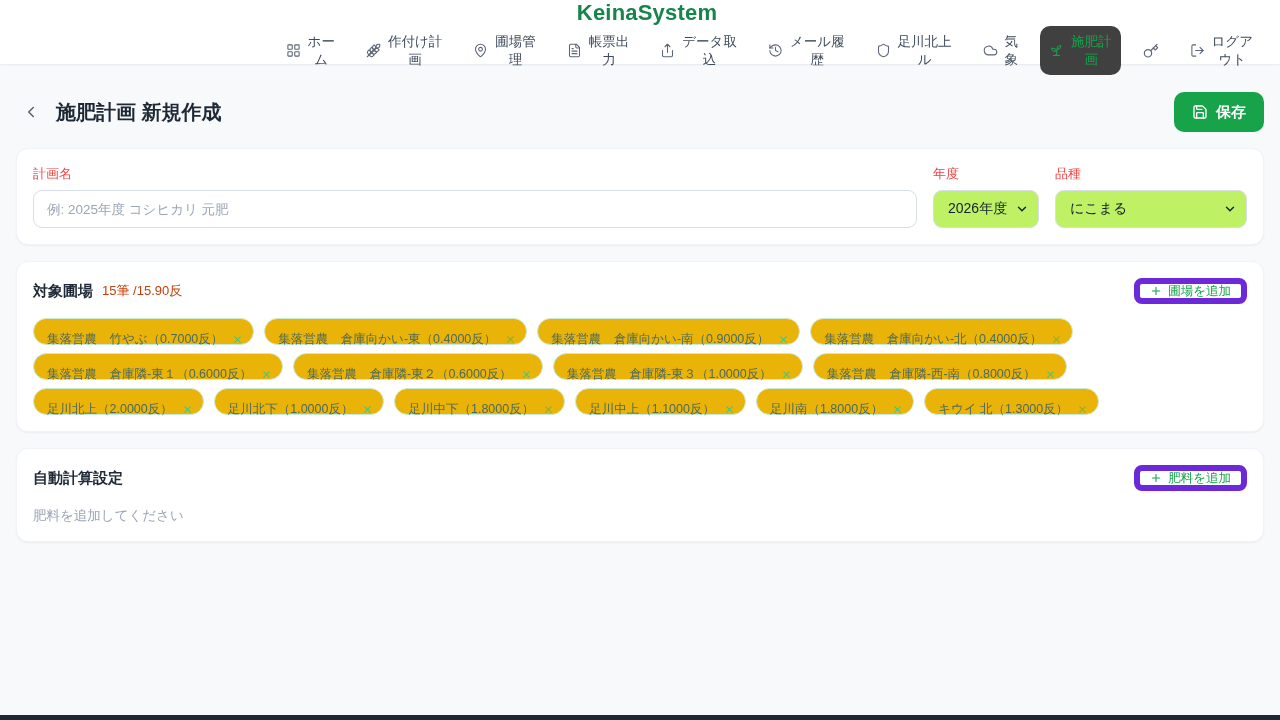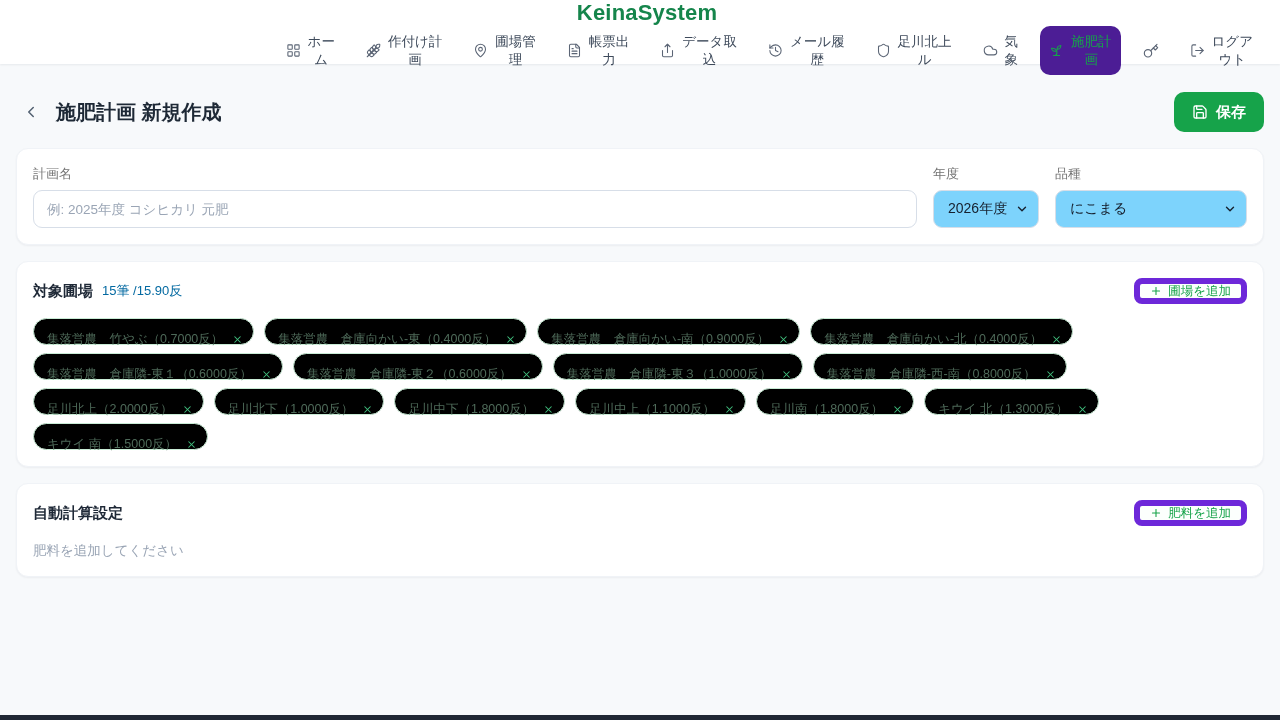--- a/index.html
+++ b/index.html
@@ -9,56 +9,56 @@
   button { font-family:inherit; }
 
   
   .topnav { height:64px; background:#fff; display:flex; align-items:center;
             padding:0 18px 0 32px; box-shadow:0 1px 2px rgba(15,23,42,.07); position:relative; z-index:2;flex-direction:column; }
   .logo { font-size:22px; font-weight:700; color:#15854b; letter-spacing:.2px; }
   .nav-items { margin-left:auto; display:flex; align-items:center; gap:13px; }
   .nav-item { display:flex; align-items:center; gap:7px; padding:7px 9px; border-radius:10px; cursor:pointer; }
   .nav-ico { color:#5b6575; flex:0 0 auto; }
   .nav-label { font-size:13.5px; line-height:1.3; color:#3e4a5b; white-space:pre-line; text-align:center; }
-  .nav-item.active { background:#4c1d95; }
+  .nav-item.active { background:#404040; }
   .nav-item.active .nav-ico, .nav-item.active .nav-label { color:#16a34a; }
 
   
   .titlebar { display:flex; align-items:center; margin:28px 16px 0; }
   .back-btn { width:30px; height:30px; display:flex; align-items:center; justify-content:center;
               background:none; border:none; color:#526071; cursor:pointer; }
   .page-title { font-size:20px; font-weight:700; color:#1e2936; margin-left:10px; }
   .save-btn { margin-left:auto; display:flex; align-items:center; gap:8px; background:#16a34a; color:#fff;
               border:none; border-radius:10px; height:40px; padding:18px 18px; font-size:15px; font-weight:600; cursor:pointer; }
 
   
   .card { background:#fff; border-radius:12px; border:1px solid #f0f3f7;
           box-shadow:0 1px 2px rgba(16,24,40,.05); margin:16px 16px 0; padding:16px; }
 
   .form-row { display:flex; gap:16px; }
   .grow { flex:1; }
   .w-year { width:106px; }
   .w-var { width:192px; }
-  .fld-label { font-size:13px; color:#737373; margin-bottom:7px; display:block; }
+  .fld-label { font-size:13px; color:#ef4444; margin-bottom:7px; display:block; }
   .text-input { width:100%; height:38px; border:1px solid #d7dee8; border-radius:9px; padding:0 13px;
                 font-size:13.5px; color:#1f2937; outline:none; font-family:inherit; background:#fff; }
   .text-input::placeholder { color:#9aa5b5; }
-  .selectbox { position:relative; height:38px; border:1px solid #d7dee8; border-radius:9px; background:#7dd3fc;
+  .selectbox { position:relative; height:38px; border:1px solid #d7dee8; border-radius:9px; background:#bef264;
                display:flex; align-items:center; padding:0 30px 0 14px; font-size:14px; color:#16202e; cursor:pointer; }
   .selectbox .chev { position:absolute; right:9px; color:#16202e; }
 
   .sec-head { display:flex; align-items:center; }
   .sec-title { font-size:15px; font-weight:700; color:#1f2937; }
-  .sec-count { font-size:13px; color:#0369a1; margin-left:9px; }
+  .sec-count { font-size:13px; color:#c2410c; margin-left:9px; }
   .add-btn { margin-left:auto; display:flex; align-items:center; gap:6px; border:6px solid #6d28d9;
              background:#fcfffd; color:#17a34a; height:26px; padding:0 10px; border-radius:8px;
              font-size:12.5px; cursor:pointer; }
 
   .chips { display:flex; flex-wrap:wrap; gap:8px 10px; margin-top:14px; }
-  .chip { display:inline-flex; align-items:center; height:27px; background:#000000; border:1px solid #c9ecd6;
+  .chip { display:inline-flex; align-items:center; height:27px; background:#eab308; border:1px solid #c9ecd6;
           border-radius:999px; padding:16px 10px 0 13px; font-size:12.5px; color:#4e6a59; }
   .chip-x { margin-left:9px; color:#41c07e; background:none; border:none; cursor:pointer; display:flex; padding:0; }
 
   .empty-text { margin-top:16px; font-size:13.5px; color:#9aa5b5; }
 
   .bottom-strip { position:absolute; left:0; bottom:0; width:100%; height:5px; background:#202734; }
 </style>
 </head>
 <body>
 
@@ -417,31 +417,20 @@
     <span>キウイ 北（1.3000反）</span>
     <button class="chip-x">
       <span>
         <svg width="11" height="11" viewBox="0 0 24 24" fill="none" stroke="currentColor" stroke-width="2.2" stroke-linecap="round">
               <path d="M18 6 6 18"></path>
               <path d="m6 6 12 12"></path>
             </svg>
       </span>
     </button>
   </span>
-      <span class="chip">
-    <span>キウイ 南（1.5000反）</span>
-    <button class="chip-x">
-      <span>
-        <svg width="11" height="11" viewBox="0 0 24 24" fill="none" stroke="currentColor" stroke-width="2.2" stroke-linecap="round">
-              <path d="M18 6 6 18"></path>
-              <path d="m6 6 12 12"></path>
-            </svg>
-      </span>
-    </button>
-  </span>
     </div>
 </section>
 
 <section class="card">
   <div class="sec-head">
     <span class="sec-title">自動計算設定</span>
     <button class="add-btn">
       <span>
         <svg width="12" height="12" viewBox="0 0 24 24" fill="none" stroke="currentColor" stroke-width="2.2" stroke-linecap="round">
             <path d="M12 5v14"></path>

